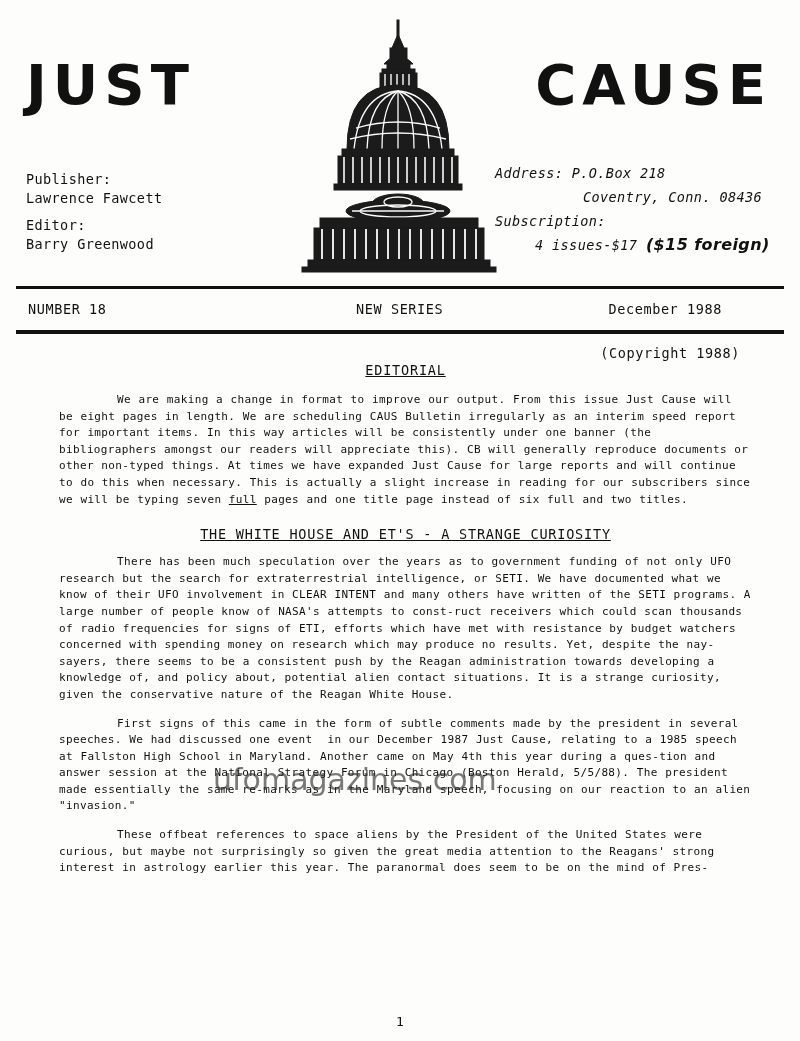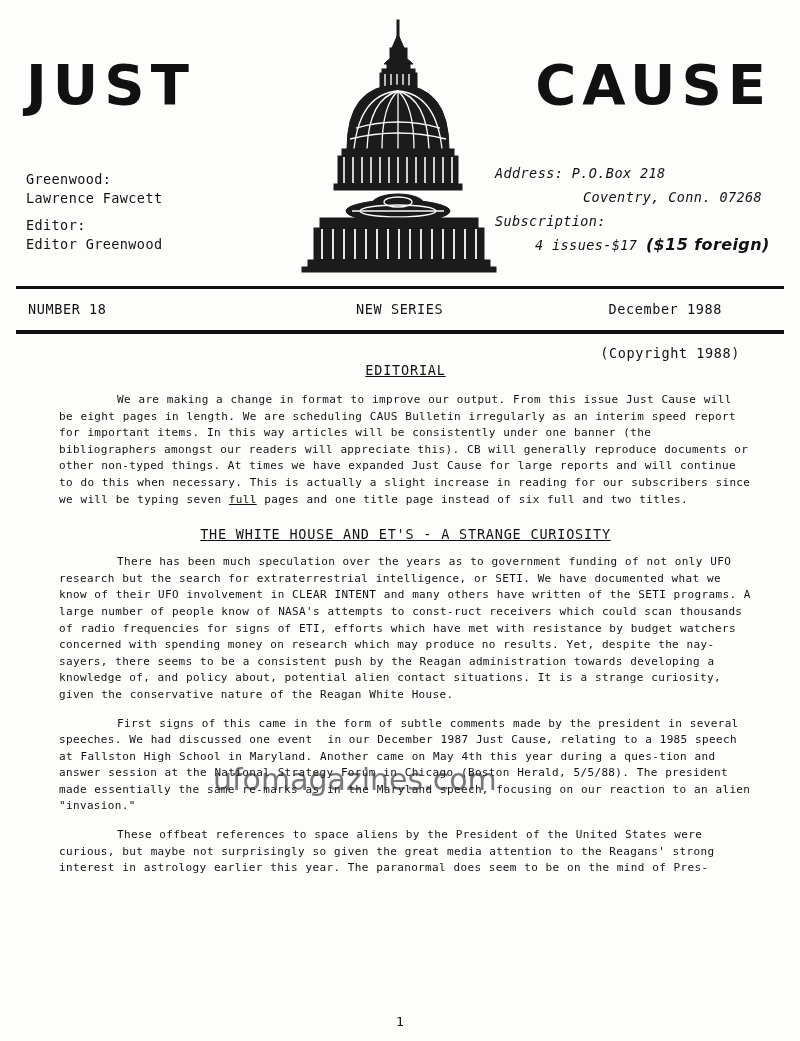--- a/index.html
+++ b/index.html
@@ -244,30 +244,30 @@
           <line x1="162" y1="211" x2="162" y2="241"></line>
           <line x1="173" y1="211" x2="173" y2="241"></line>
           <line x1="184" y1="211" x2="184" y2="241"></line>
         </g>
         <rect x="16" y="242" width="182" height="7"></rect>
         <rect x="10" y="249" width="194" height="5"></rect>
       </g>
     </svg>
 
     <div class="pub-block">
-      <div>Greenwood:</div>
+      <div>Publisher:</div>
       <div>Lawrence Fawcett</div>
       <div style="height:8px"></div>
       <div>Editor:</div>
-      <div>Editor Greenwood</div>
+      <div>Barry Greenwood</div>
     </div>
 
     <div class="addr-block">
       <div>Address: P.O.Box 218</div>
-      <div class="addr-indent-1">Coventry, Conn. 07268</div>
+      <div class="addr-indent-1">Coventry, Conn. 08436</div>
       <div>Subscription:</div>
       <div class="addr-indent-2"><span>4 issues-$17 </span><span class="addr-bold">($15 foreign)</span></div>
     </div>
   </div>
 
   <div class="rule-top"></div>
 
   <div class="issue-line">
     <span class="issue-number">NUMBER 18</span>
     <span class="issue-series">NEW SERIES</span>

